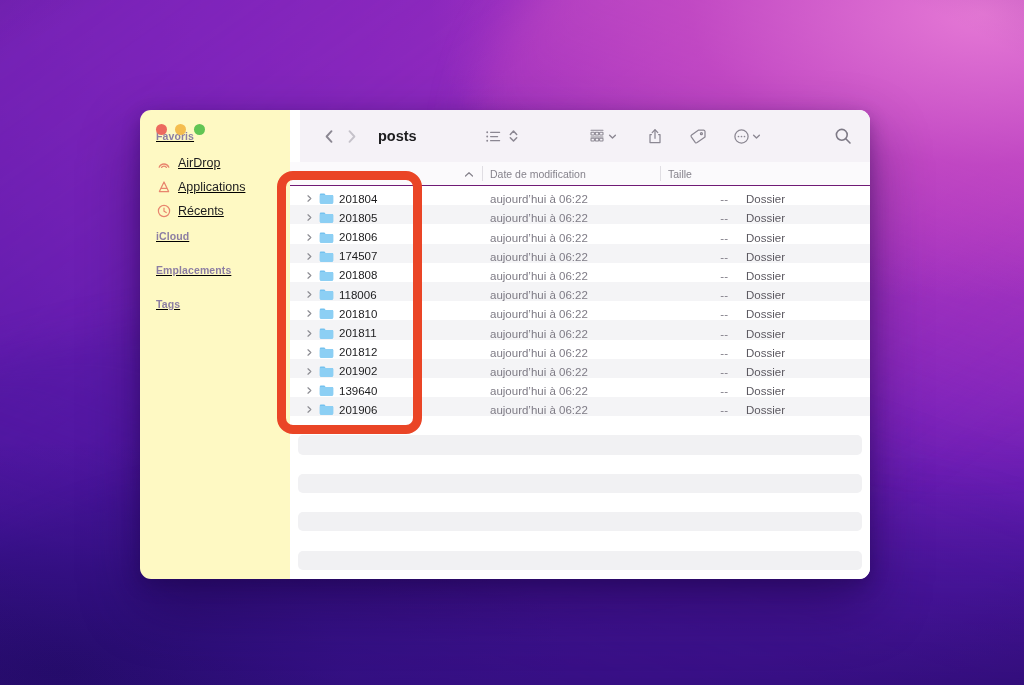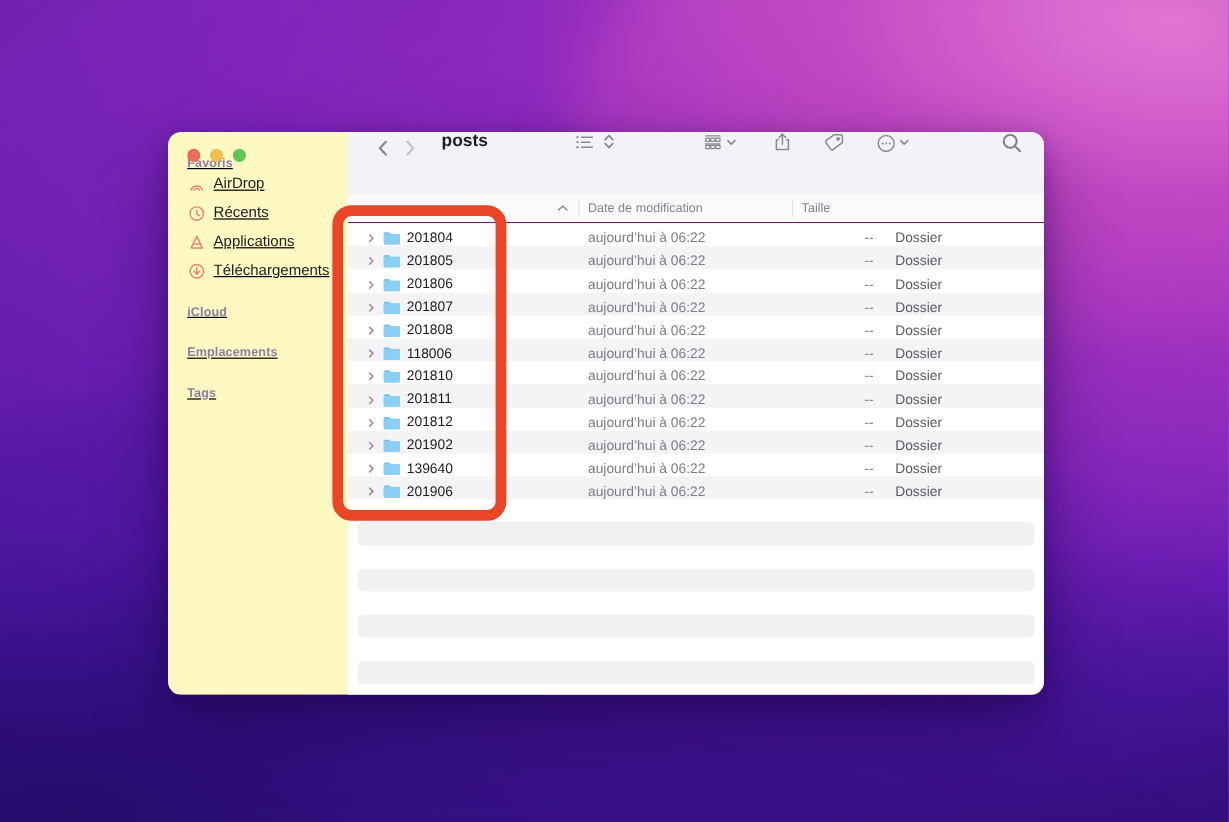--- a/index.html
+++ b/index.html
@@ -97,21 +97,21 @@
   .sb-section {
     font-size: 10.5px;
     font-weight: bold;
     color: #8c7ea3;
     padding: 0 0 4px 16px;
     letter-spacing: 0.1px;
   }
   .sb-group { margin-bottom: 12px; }
   .sb-item {
     display: flex;
-    align-items: flex-start;
+    align-items: flex-end;
     gap: 7px;
     height: 24px;
     padding-left: 16px;
     font-size: 12.5px;
     color: #1c1c1e;
   }
   .sb-icon {
     width: 15px; height: 15px;
     flex: 0 0 15px;
     display: flex; align-items: center; justify-content: center;
@@ -128,23 +128,24 @@
     flex-direction: column;
     min-width: 0;
   }
 
   
   #toolbar {
     height: 52px;
     flex: 0 0 52px;
     background: #f5f2f7;
     display: flex;
-    align-items: flex-start;
+    align-items: center;
     padding: 0 14px 0 18px;
     gap: 0;
+    margin-left: 10px;
   }
   .tb-icon {
     color: #9a96a2;
     display: flex;
     align-items: center;
     justify-content: center;
   }
   .nav-arrow { width: 22px; height: 26px; }
   .nav-arrow.disabled { color: #c5c2ca; }
   #window-title {
@@ -280,47 +281,38 @@
             <svg width="14" height="14" viewBox="0 0 14 14" fill="none" stroke="currentColor" stroke-width="1.3">
               <path d="M2.2 11.2 A5.2 5.2 0 0 1 11.8 11.2" stroke-linecap="round"></path>
               <path d="M4.6 11.4 A2.9 2.9 0 0 1 9.4 11.4" stroke-linecap="round"></path>
             </svg>
           </span>
           <span class="sb-label">AirDrop</span>
         </div>
 
         <div class="sb-item">
           <span class="sb-icon">
-            <svg width="14" height="14" viewBox="0 0 14 14" fill="none" stroke="currentColor" stroke-width="1.2">
-              <circle cx="7" cy="7" r="5.6"></circle>
-              <path d="M7 4.1 V7.2 L9.2 8.6" stroke-linecap="round"></path>
-            </svg>
-          </span>
-          <span class="sb-label">Récents</span>
-        </div>
-
-        <div class="sb-item">
-          <span class="sb-icon">
             <svg width="14" height="14" viewBox="0 0 14 14" fill="none" stroke="currentColor" stroke-width="1.25">
               <path d="M7 2 L11.6 11.6 H2.4 Z" stroke-linejoin="round"></path>
               <path d="M4.4 8.3 H9.6" stroke-linecap="round"></path>
             </svg>
           </span>
           <span class="sb-label">Applications</span>
         </div>
 
         <div class="sb-item">
           <span class="sb-icon">
             <svg width="14" height="14" viewBox="0 0 14 14" fill="none" stroke="currentColor" stroke-width="1.2">
               <circle cx="7" cy="7" r="5.6"></circle>
-              <path d="M7 3.7 V9.4 M4.7 7.1 L7 9.5 L9.3 7.1" stroke-linecap="round" stroke-linejoin="round"></path>
+              <path d="M7 4.1 V7.2 L9.2 8.6" stroke-linecap="round"></path>
             </svg>
           </span>
-          <span class="sb-label">Téléchargements</span>
-        </div>
+          <span class="sb-label">Récents</span>
+        </div>
+
       </div>
 
       <div class="sb-group" style="margin-bottom:18px">
         <div class="sb-section">iCloud</div>
       </div>
 
       <div class="sb-group" style="margin-bottom:18px">
         <div class="sb-section">Emplacements</div>
       </div>
 
@@ -505,21 +497,21 @@
                 <svg width="7" height="9" viewBox="0 0 7 9" fill="none" stroke="#8d8d93" stroke-width="1.25" stroke-linecap="round" stroke-linejoin="round">
                   <path d="M2 1.8 L4.8 4.5 L2 7.2"></path>
                 </svg>
               </span>
               <span class="folder-icon">
                 <svg width="15" height="13" viewBox="0 0 15 13" fill="none">
                   <path d="M0.8 2.6 A1.1 1.1 0 0 1 1.9 1.5 H5.4 L6.6 2.9 H13.1 A1.1 1.1 0 0 1 14.2 4.0 V10.6 A1.1 1.1 0 0 1 13.1 11.7 H1.9 A1.1 1.1 0 0 1 0.8 10.6 Z" fill="#74c2ef"></path>
                   <path d="M0.8 4.1 A1.1 1.1 0 0 1 1.9 3.0 H13.1 A1.1 1.1 0 0 1 14.2 4.1 V10.6 A1.1 1.1 0 0 1 13.1 11.7 H1.9 A1.1 1.1 0 0 1 0.8 10.6 Z" fill="#8ccff4"></path>
                 </svg>
               </span>
-              <span class="file-name">201807</span>
+              <span class="file-name">174507</span>
             </div>
             <div class="cell cell-date">aujourd’hui à 06:22</div>
             <div class="cell cell-size">--</div>
             <div class="cell cell-type">Dossier</div>
           </div>
           <div class="row">
             <div class="cell cell-name">
               <span class="disclosure">
                 <svg width="7" height="9" viewBox="0 0 7 9" fill="none" stroke="#8d8d93" stroke-width="1.25" stroke-linecap="round" stroke-linejoin="round">
                   <path d="M2 1.8 L4.8 4.5 L2 7.2"></path>

